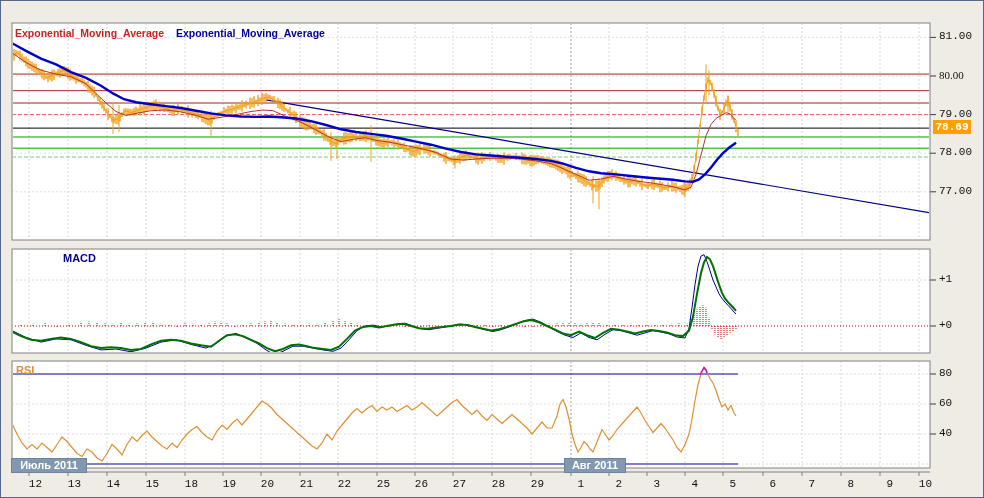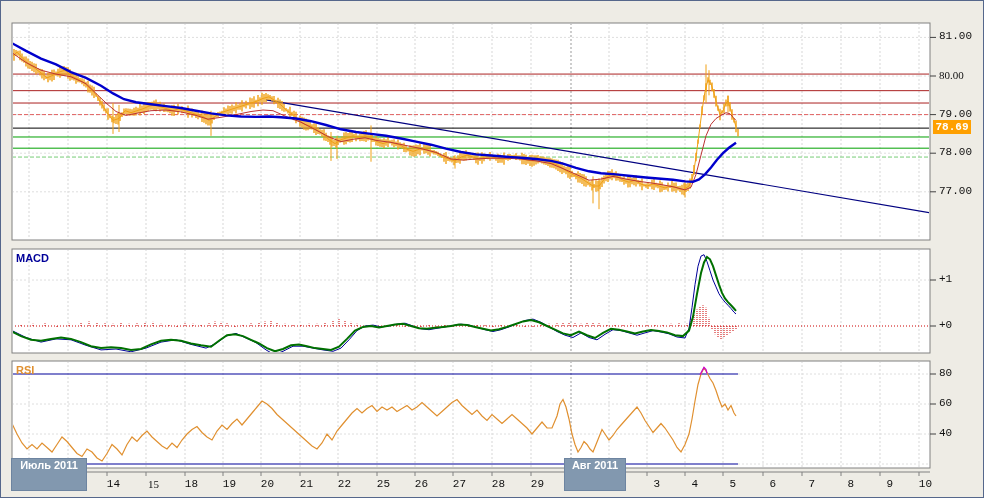--- a/index.html
+++ b/index.html
@@ -16,21 +16,21 @@
   .wbtn.close{background:linear-gradient(#f09a84,#d9442a 45%,#bf3a20);border-color:#8c2012;}
   svg.canvas{position:absolute;left:0;top:0;}
   #labels{position:absolute;left:0;top:0;width:984px;height:498px;pointer-events:none;z-index:10;}
   .axlab{position:absolute;font-family:"Liberation Mono",monospace;font-size:11px;color:#101010;white-space:nowrap;}
   .axlab.date{width:26px;text-align:right;}
   .legend{position:absolute;left:14px;top:26px;font-size:10.5px;font-weight:bold;z-index:11;}
   .legend span{margin-right:9px;}
   .pane-label{position:absolute;font-size:11px;font-weight:bold;z-index:11;}
   #macd-label{left:15px;top:251px;}
   #rsi-label{left:15px;top:363px;}
-  .monthbox{position:absolute;top:457px;height:33px;background:#8298af;border:1px solid #6d84a0;color:#fff;
+  .monthbox{position:absolute;top:457px;height:15px;background:#8298af;border:1px solid #6d84a0;color:#fff;
             font-size:11px;font-weight:bold;line-height:13px;text-align:center;box-sizing:border-box;z-index:12;}
   .badge{position:absolute;left:932px;width:38px;height:14px;color:#fff;font-weight:bold;font-size:11px;
          line-height:14px;text-align:center;font-family:"Liberation Mono",monospace;z-index:12;}
 </style>
 </head>
 <body>
 
 <div class="window">
 
   <svg id="cv" class="canvas" width="984" height="498">
@@ -662,21 +662,25 @@
       <line x1="646" y1="471" x2="646" y2="475" stroke="#808080" stroke-width="1"></line>
       <line x1="684" y1="471" x2="684" y2="475" stroke="#808080" stroke-width="1"></line>
       <line x1="722" y1="471" x2="722" y2="475" stroke="#808080" stroke-width="1"></line>
       <line x1="762" y1="471" x2="762" y2="475" stroke="#808080" stroke-width="1"></line>
       <line x1="801" y1="471" x2="801" y2="475" stroke="#808080" stroke-width="1"></line>
       <line x1="840" y1="471" x2="840" y2="475" stroke="#808080" stroke-width="1"></line>
       <line x1="879" y1="471" x2="879" y2="475" stroke="#808080" stroke-width="1"></line>
       <line x1="918" y1="471" x2="918" y2="475" stroke="#808080" stroke-width="1"></line>
     </svg>
 
-  <div id="macd-label" class="pane-label" style="color: rgb(0, 0, 153);">MACD</div>
+  <div class="legend">
+    <span style="color: rgb(204, 34, 34);">Exponential_Moving_Average</span>
+    <span style="color: rgb(0, 0, 153);">Exponential_Moving_Average</span>
+  </div>
+  <div id="macd-label" class="pane-label" style="color: rgb(0, 0, 153); margin-left: 47px;">MACD</div>
   <div id="rsi-label" class="pane-label" style="color: rgb(224, 144, 48);">RSI</div>
 
   <div class="monthbox" id="month0" style="left: 10px; width: 76px;">Июль 2011</div>
   <div class="monthbox" id="month1" style="left: 563px; width: 62px;">Авг 2011</div>
 
   <div class="badge" id="badge" style="top: 119px; background: rgb(255, 160, 0);">78.69</div>
 
   <div id="labels">
       <span class="axlab" style="left: 938px; top: 29.4px;">81.00</span>
       <span class="axlab" style="left: 938px; top: 68px; font-family: Liberation Serif, serif;">80.00</span>
@@ -684,21 +688,21 @@
       <span class="axlab" style="left: 938px; top: 145.2px;">78.00</span>
       <span class="axlab" style="left: 938px; top: 183.8px;">77.00</span>
       <span class="axlab" style="left: 938px; top: 272px;">+1</span>
       <span class="axlab" style="left: 938px; top: 318px;">+0</span>
       <span class="axlab" style="left: 938px; top: 366px;">80</span>
       <span class="axlab" style="left: 938px; top: 396px;">60</span>
       <span class="axlab" style="left: 938px; top: 426px;">40</span>
       <span class="axlab date" style="left: 15px; top: 477px;">12</span>
       <span class="axlab date" style="left: 54px; top: 477px;">13</span>
       <span class="axlab date" style="left: 93px; top: 477px;">14</span>
-      <span class="axlab date" style="left: 132px; top: 477px; font-family: Liberation Serif, serif;">15</span>
+      <span class="axlab date" style="left: 132px; top: 477px;">15</span>
       <span class="axlab date" style="left: 171px; top: 477px;">18</span>
       <span class="axlab date" style="left: 209px; top: 477px;">19</span>
       <span class="axlab date" style="left: 247px; top: 477px;">20</span>
       <span class="axlab date" style="left: 286px; top: 477px;">21</span>
       <span class="axlab date" style="left: 324px; top: 477px;">22</span>
       <span class="axlab date" style="left: 363px; top: 477px;">25</span>
       <span class="axlab date" style="left: 401px; top: 477px;">26</span>
       <span class="axlab date" style="left: 439px; top: 477px;">27</span>
       <span class="axlab date" style="left: 478px; top: 477px;">28</span>
       <span class="axlab date" style="left: 517px; top: 477px;">29</span>

